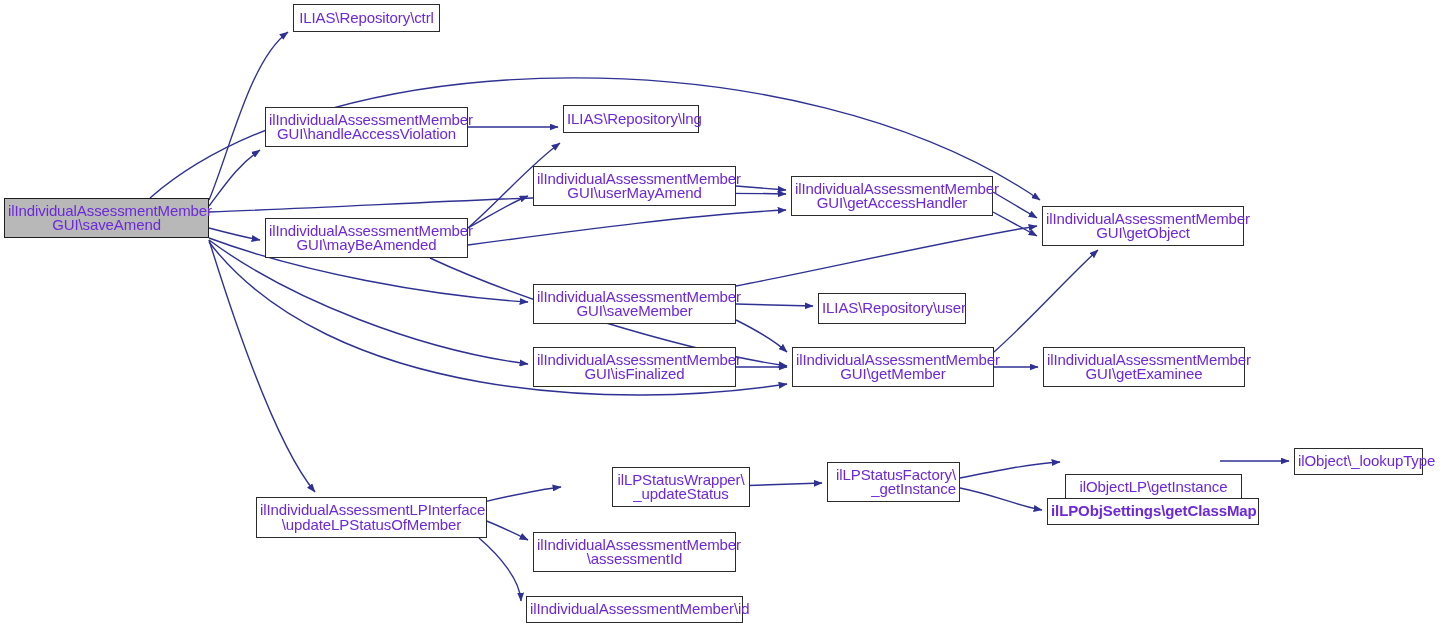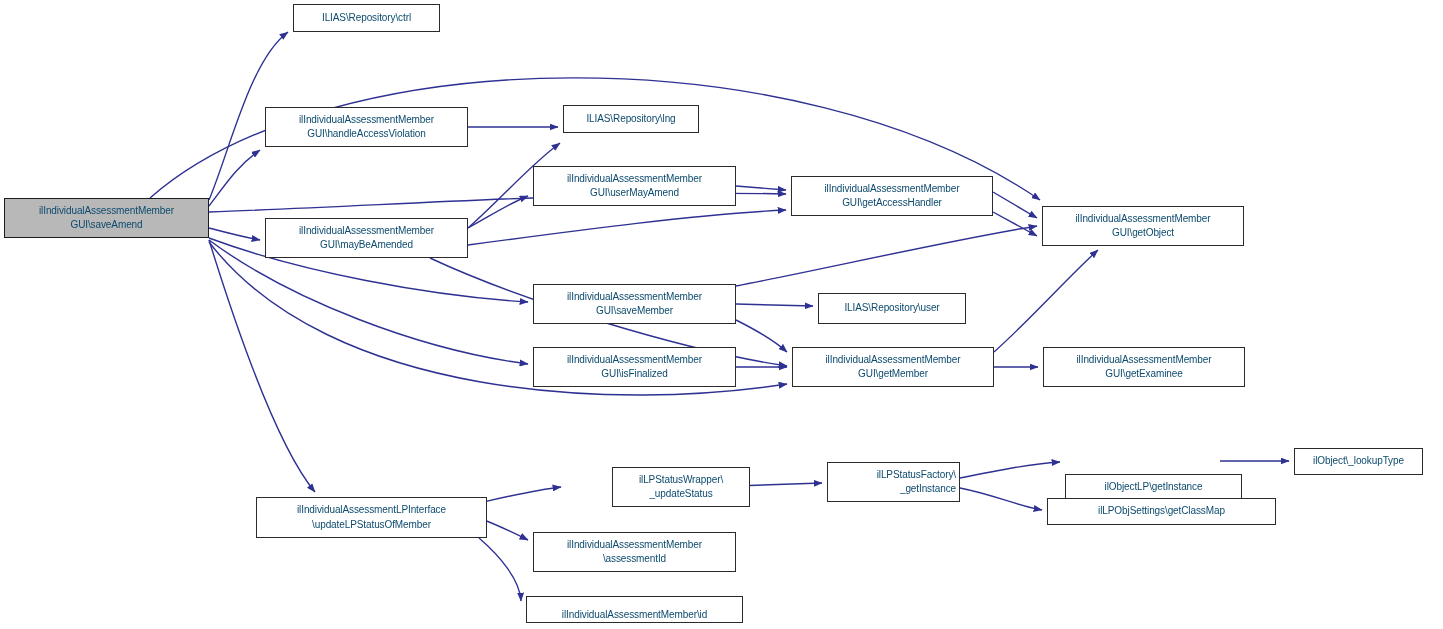--- a/index.html
+++ b/index.html
@@ -24,23 +24,23 @@
     top: 0;
     width: 1443px;
     height: 629px;
     pointer-events: none;
   }
   .node {
     position: absolute;
     box-sizing: border-box;
     border: 1px solid #2b2b2b;
     background: #ffffff;
-    color: #0c4a6e;
+    color: #6d28d9;
     font-family: "Liberation Sans", sans-serif;
-    font-size: 10px;
+    font-size: 15px;
     line-height: 14.5px;
     text-align: center;
     display: flex;
     align-items: center;
     justify-content: center;
     white-space: pre-line;
     letter-spacing: -0.1px;
     z-index: 2;
   }
   .node.current {
@@ -120,20 +120,20 @@
       <div class="node" style="left: 792px; top: 347px; width: 202px; height: 40px;"><span class="node-label">ilIndividualAssessmentMember
 GUI\getMember</span></div>
       <div class="node" style="left: 1043px; top: 347px; width: 202px; height: 40px;"><span class="node-label">ilIndividualAssessmentMember
 GUI\getExaminee</span></div>
       <div class="node" style="left: 566px; top: 467px; width: 138px; height: 40px; margin-left: 46px;"><span class="node-label">ilLPStatusWrapper\
 _updateStatus</span></div>
       <div class="node" style="left: 827px; top: 462px; width: 133px; height: 40px; text-align: right;"><span class="node-label">ilLPStatusFactory\
 _getInstance</span></div>
       <div class="node" style="left: 1065px; top: 474px; width: 177px; height: 27px;"><span class="node-label">ilObjectLP\getInstance</span></div>
       <div class="node" style="left: 1294px; top: 448px; width: 129px; height: 27px;"><span class="node-label">ilObject\_lookupType</span></div>
-      <div class="node" style="left: 1047px; top: 498px; width: 229px; height: 27px;"><span class="node-label">ilLPObjSettings\getClassMap</span></div>
+      <div class="node" style="left: 1047px; top: 498px; width: 212px; height: 27px; font-weight: bold;"><span class="node-label">ilLPObjSettings\getClassMap</span></div>
       <div class="node" style="left: 256px; top: 497px; width: 231px; height: 41px;"><span class="node-label">ilIndividualAssessmentLPInterface
 \updateLPStatusOfMember</span></div>
       <div class="node" style="left: 533px; top: 532px; width: 203px; height: 40px;"><span class="node-label">ilIndividualAssessmentMember
 \assessmentId</span></div>
-      <div class="node" style="left: 526px; top: 596px; width: 217px; height: 27px; align-items: flex-end;"><span class="node-label">ilIndividualAssessmentMember\id</span></div>
+      <div class="node" style="left: 526px; top: 596px; width: 217px; height: 27px;"><span class="node-label">ilIndividualAssessmentMember\id</span></div>
     </div>
 </div>
 
 </body></html>

